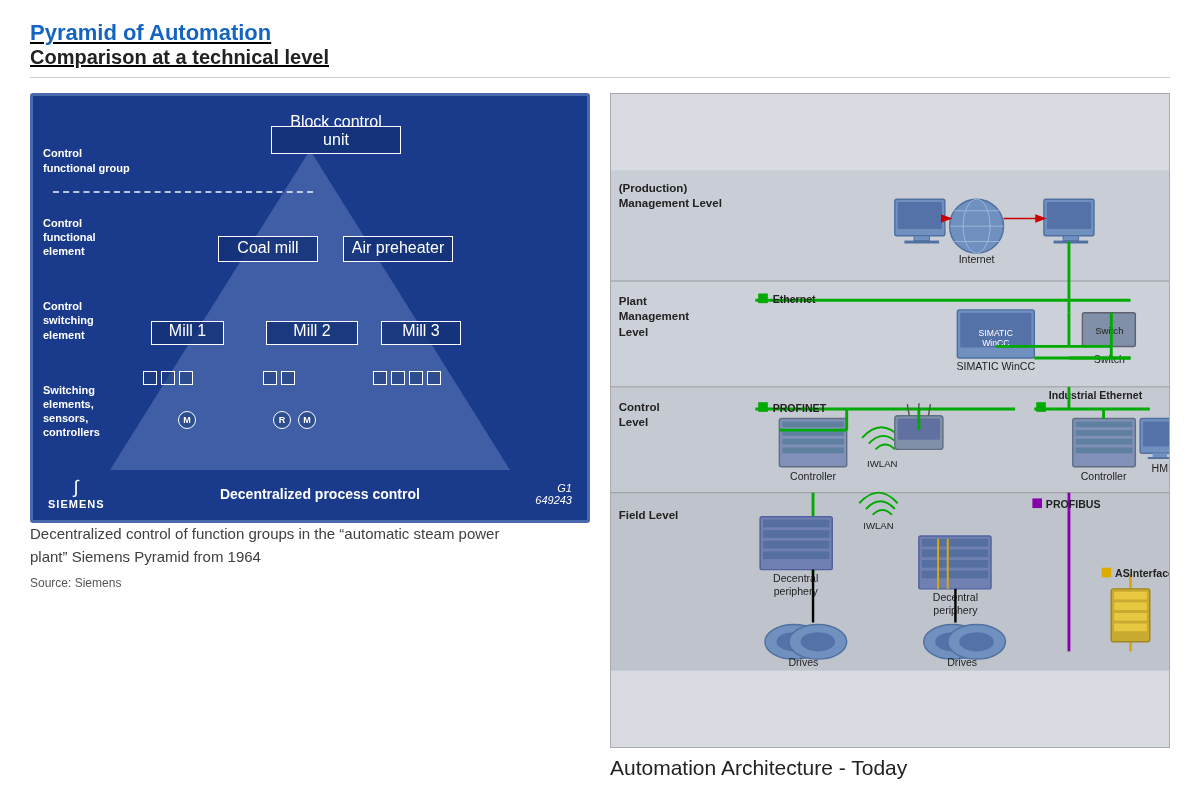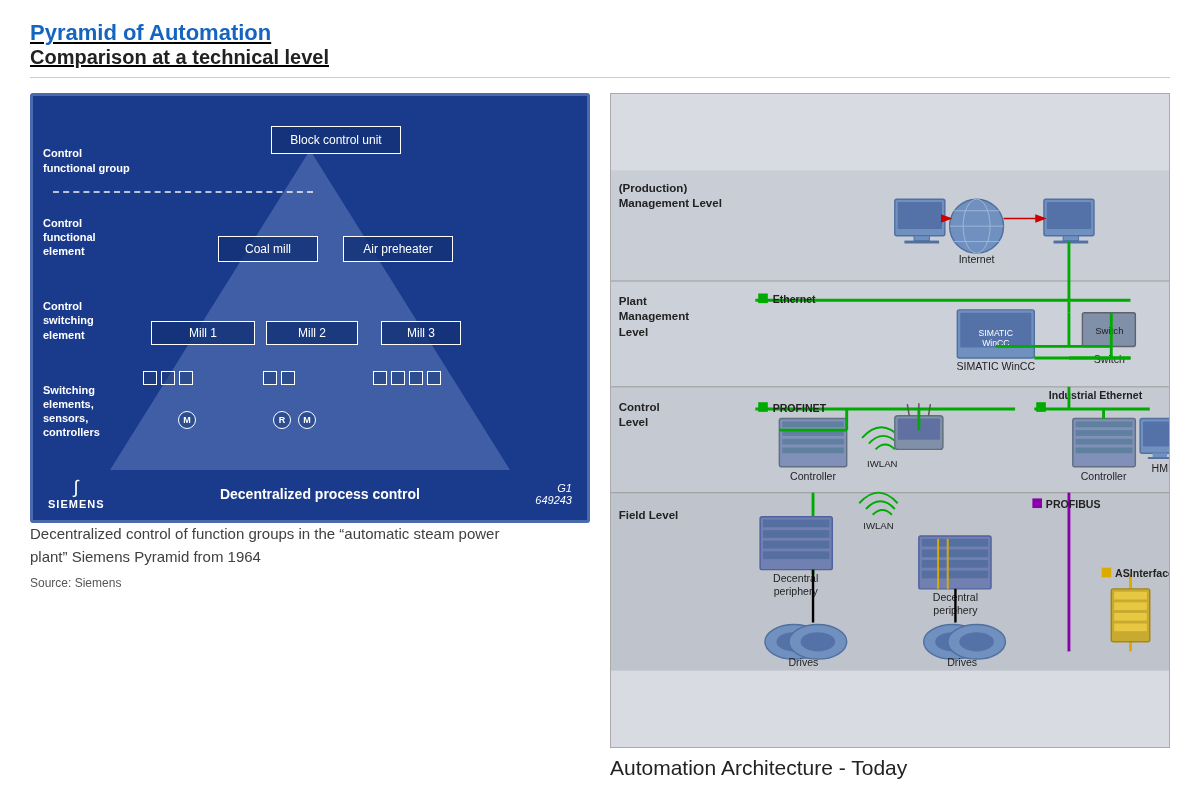--- a/index.html
+++ b/index.html
@@ -93,24 +93,24 @@
       line-height: 1.3;
       max-width: 90px;
     }
 
     
     .pyr-box {
       position: absolute;
       background: rgba(20, 50, 120, 0.85);
       border: 1.5px solid #fff;
       color: #fff;
-      font-size: 12px;
+      font-size: 16px;
       text-align: center;
       display: flex;
-      align-items: center;
+      align-items: flex-end;
       justify-content: center;
       padding: 4px 5px;
     }
 
     
     .siemens-footer {
       position: absolute;
       bottom: 10px;
       left: 15px;
       right: 15px;
@@ -246,21 +246,21 @@
           <span>Block control unit</span>
         </div>
 
         <div class="pyr-box" style="top:140px; left:185px; width:100px; height:26px;">
           <span>Coal mill</span>
         </div>
         <div class="pyr-box" style="top:140px; left:310px; width:110px; height:26px;">
           <span>Air preheater</span>
         </div>
 
-        <div class="pyr-box" style="top:225px; left:118px; width:104px; height:24px;">
+        <div class="pyr-box" style="top:225px; left:118px; width:73px; height:24px;">
           <span>Mill 1</span>
         </div>
         <div class="pyr-box" style="top:225px; left:233px; width:92px; height:24px;">
           <span>Mill 2</span>
         </div>
         <div class="pyr-box" style="top:225px; left:348px; width:80px; height:24px;">
           <span>Mill 3</span>
         </div>
 
         <div class="small-square" style="top:275px; left:110px;"></div>

